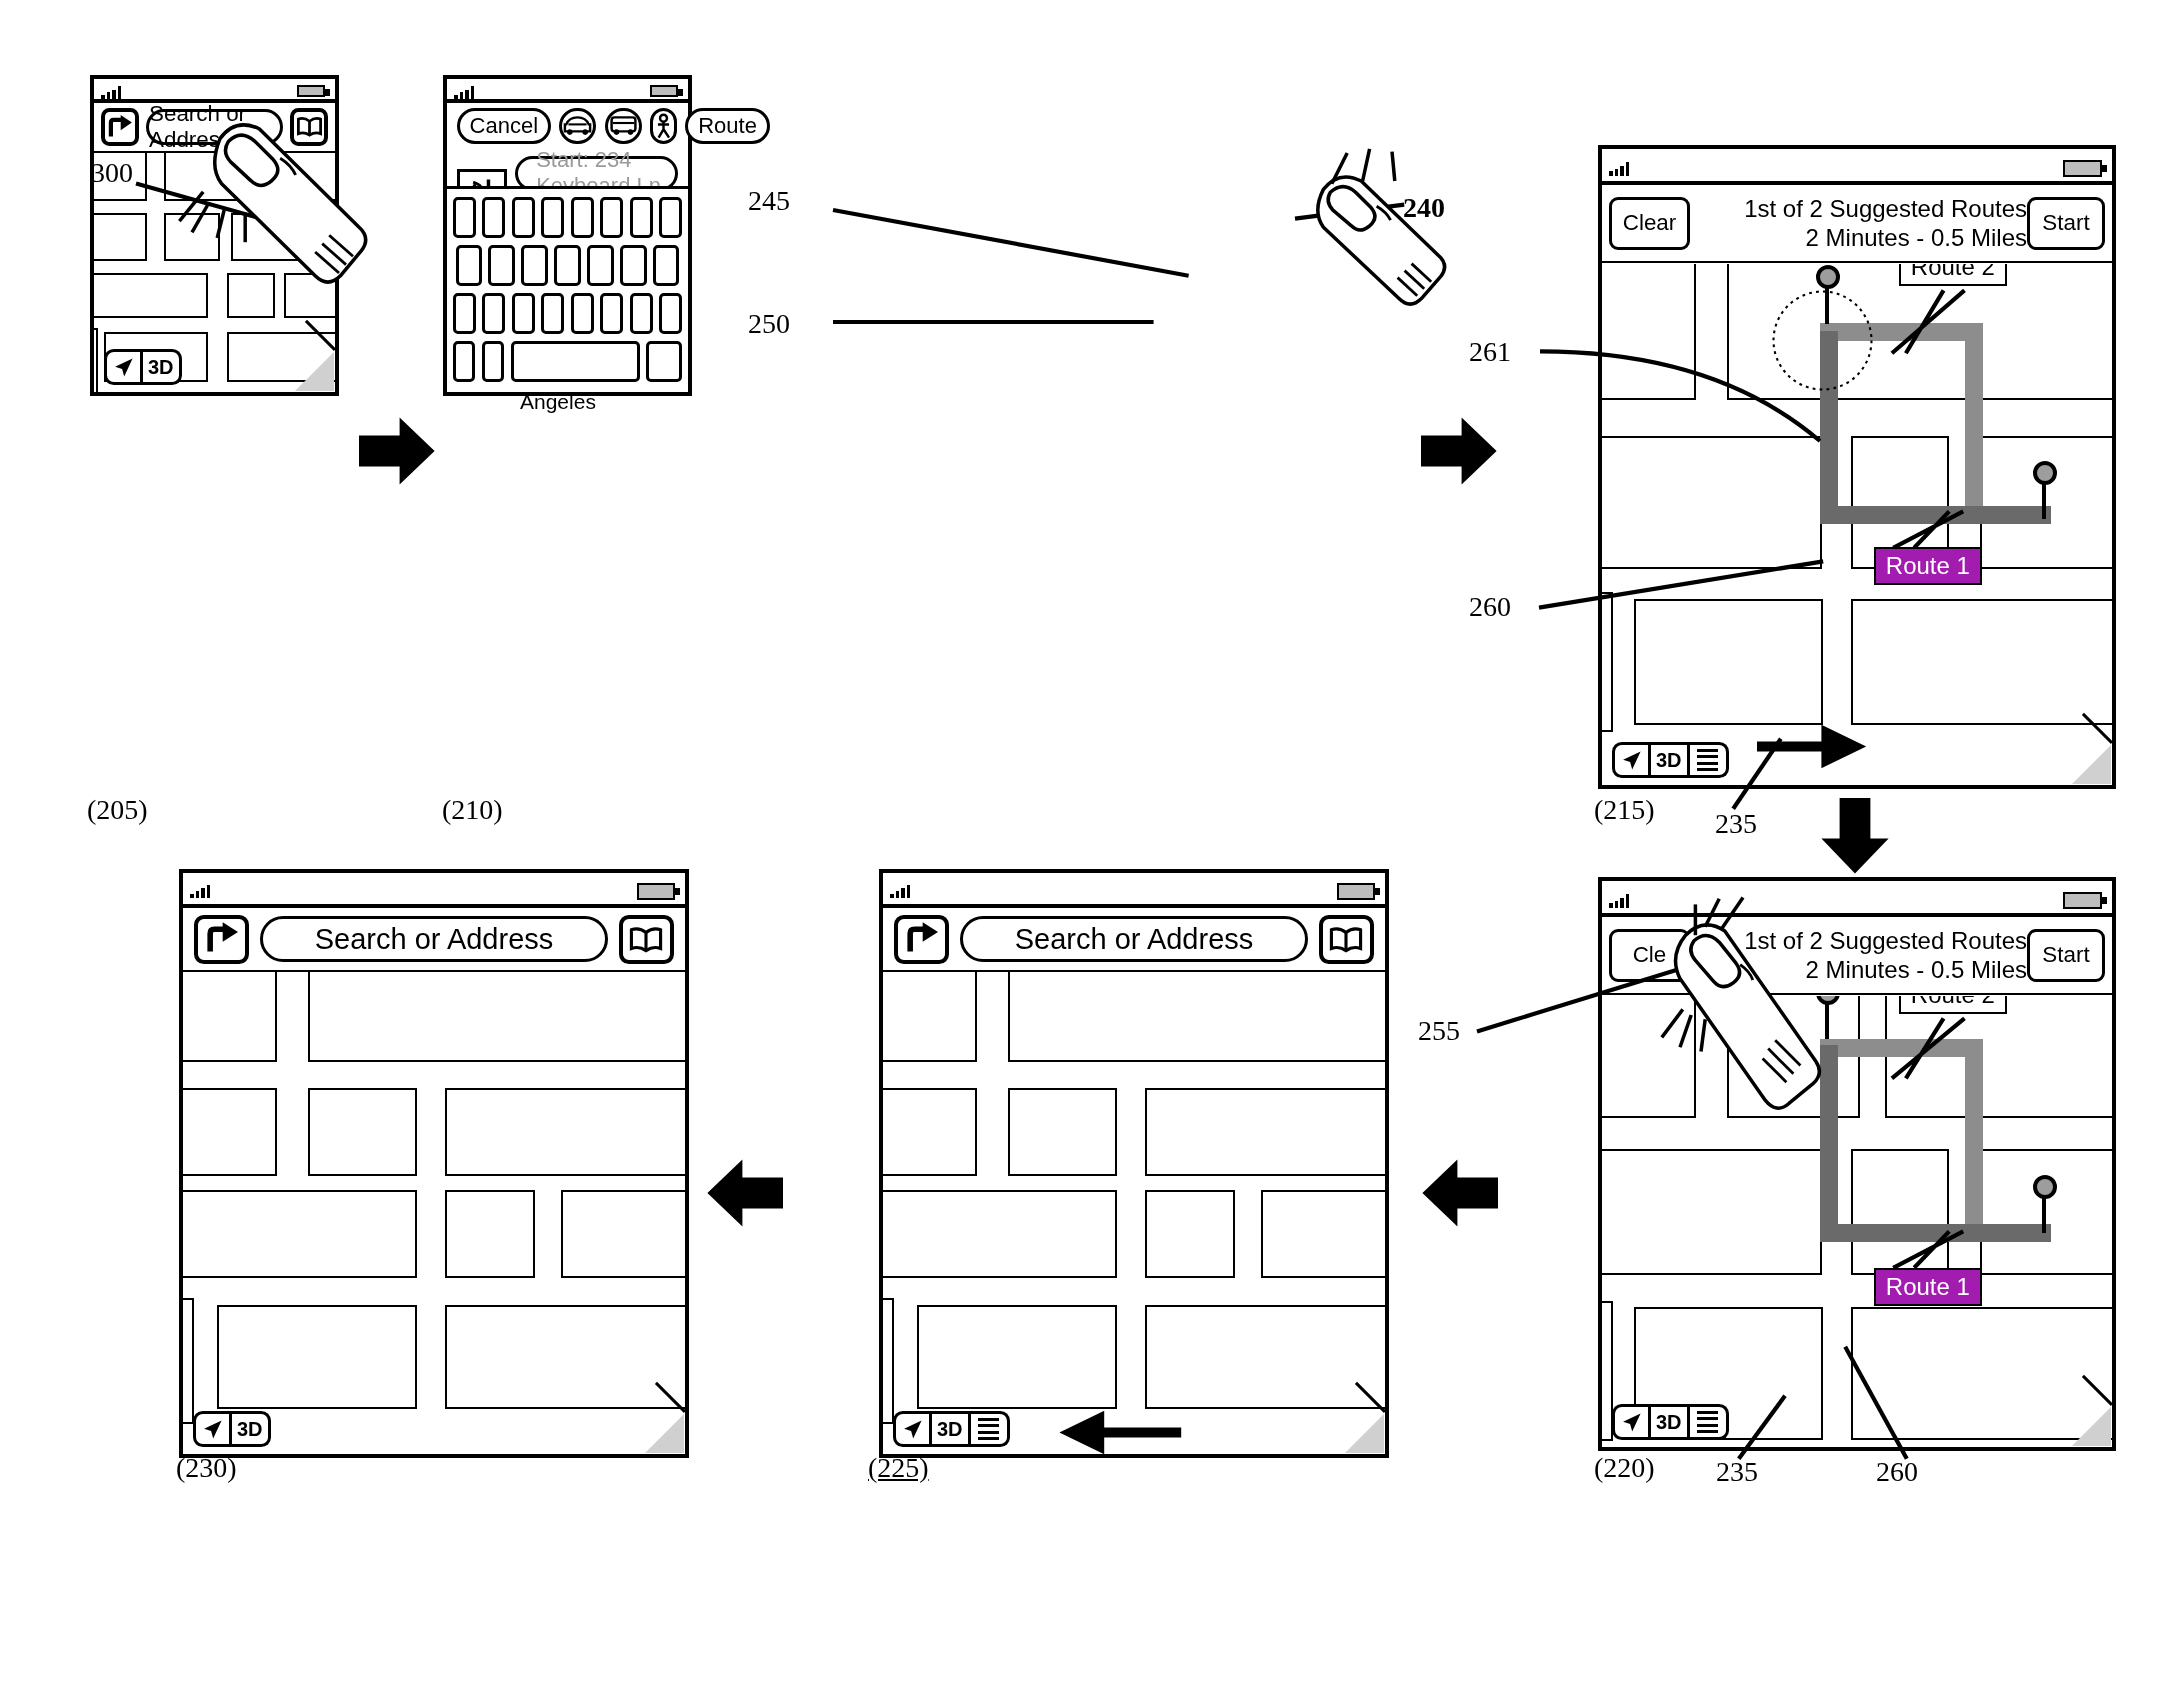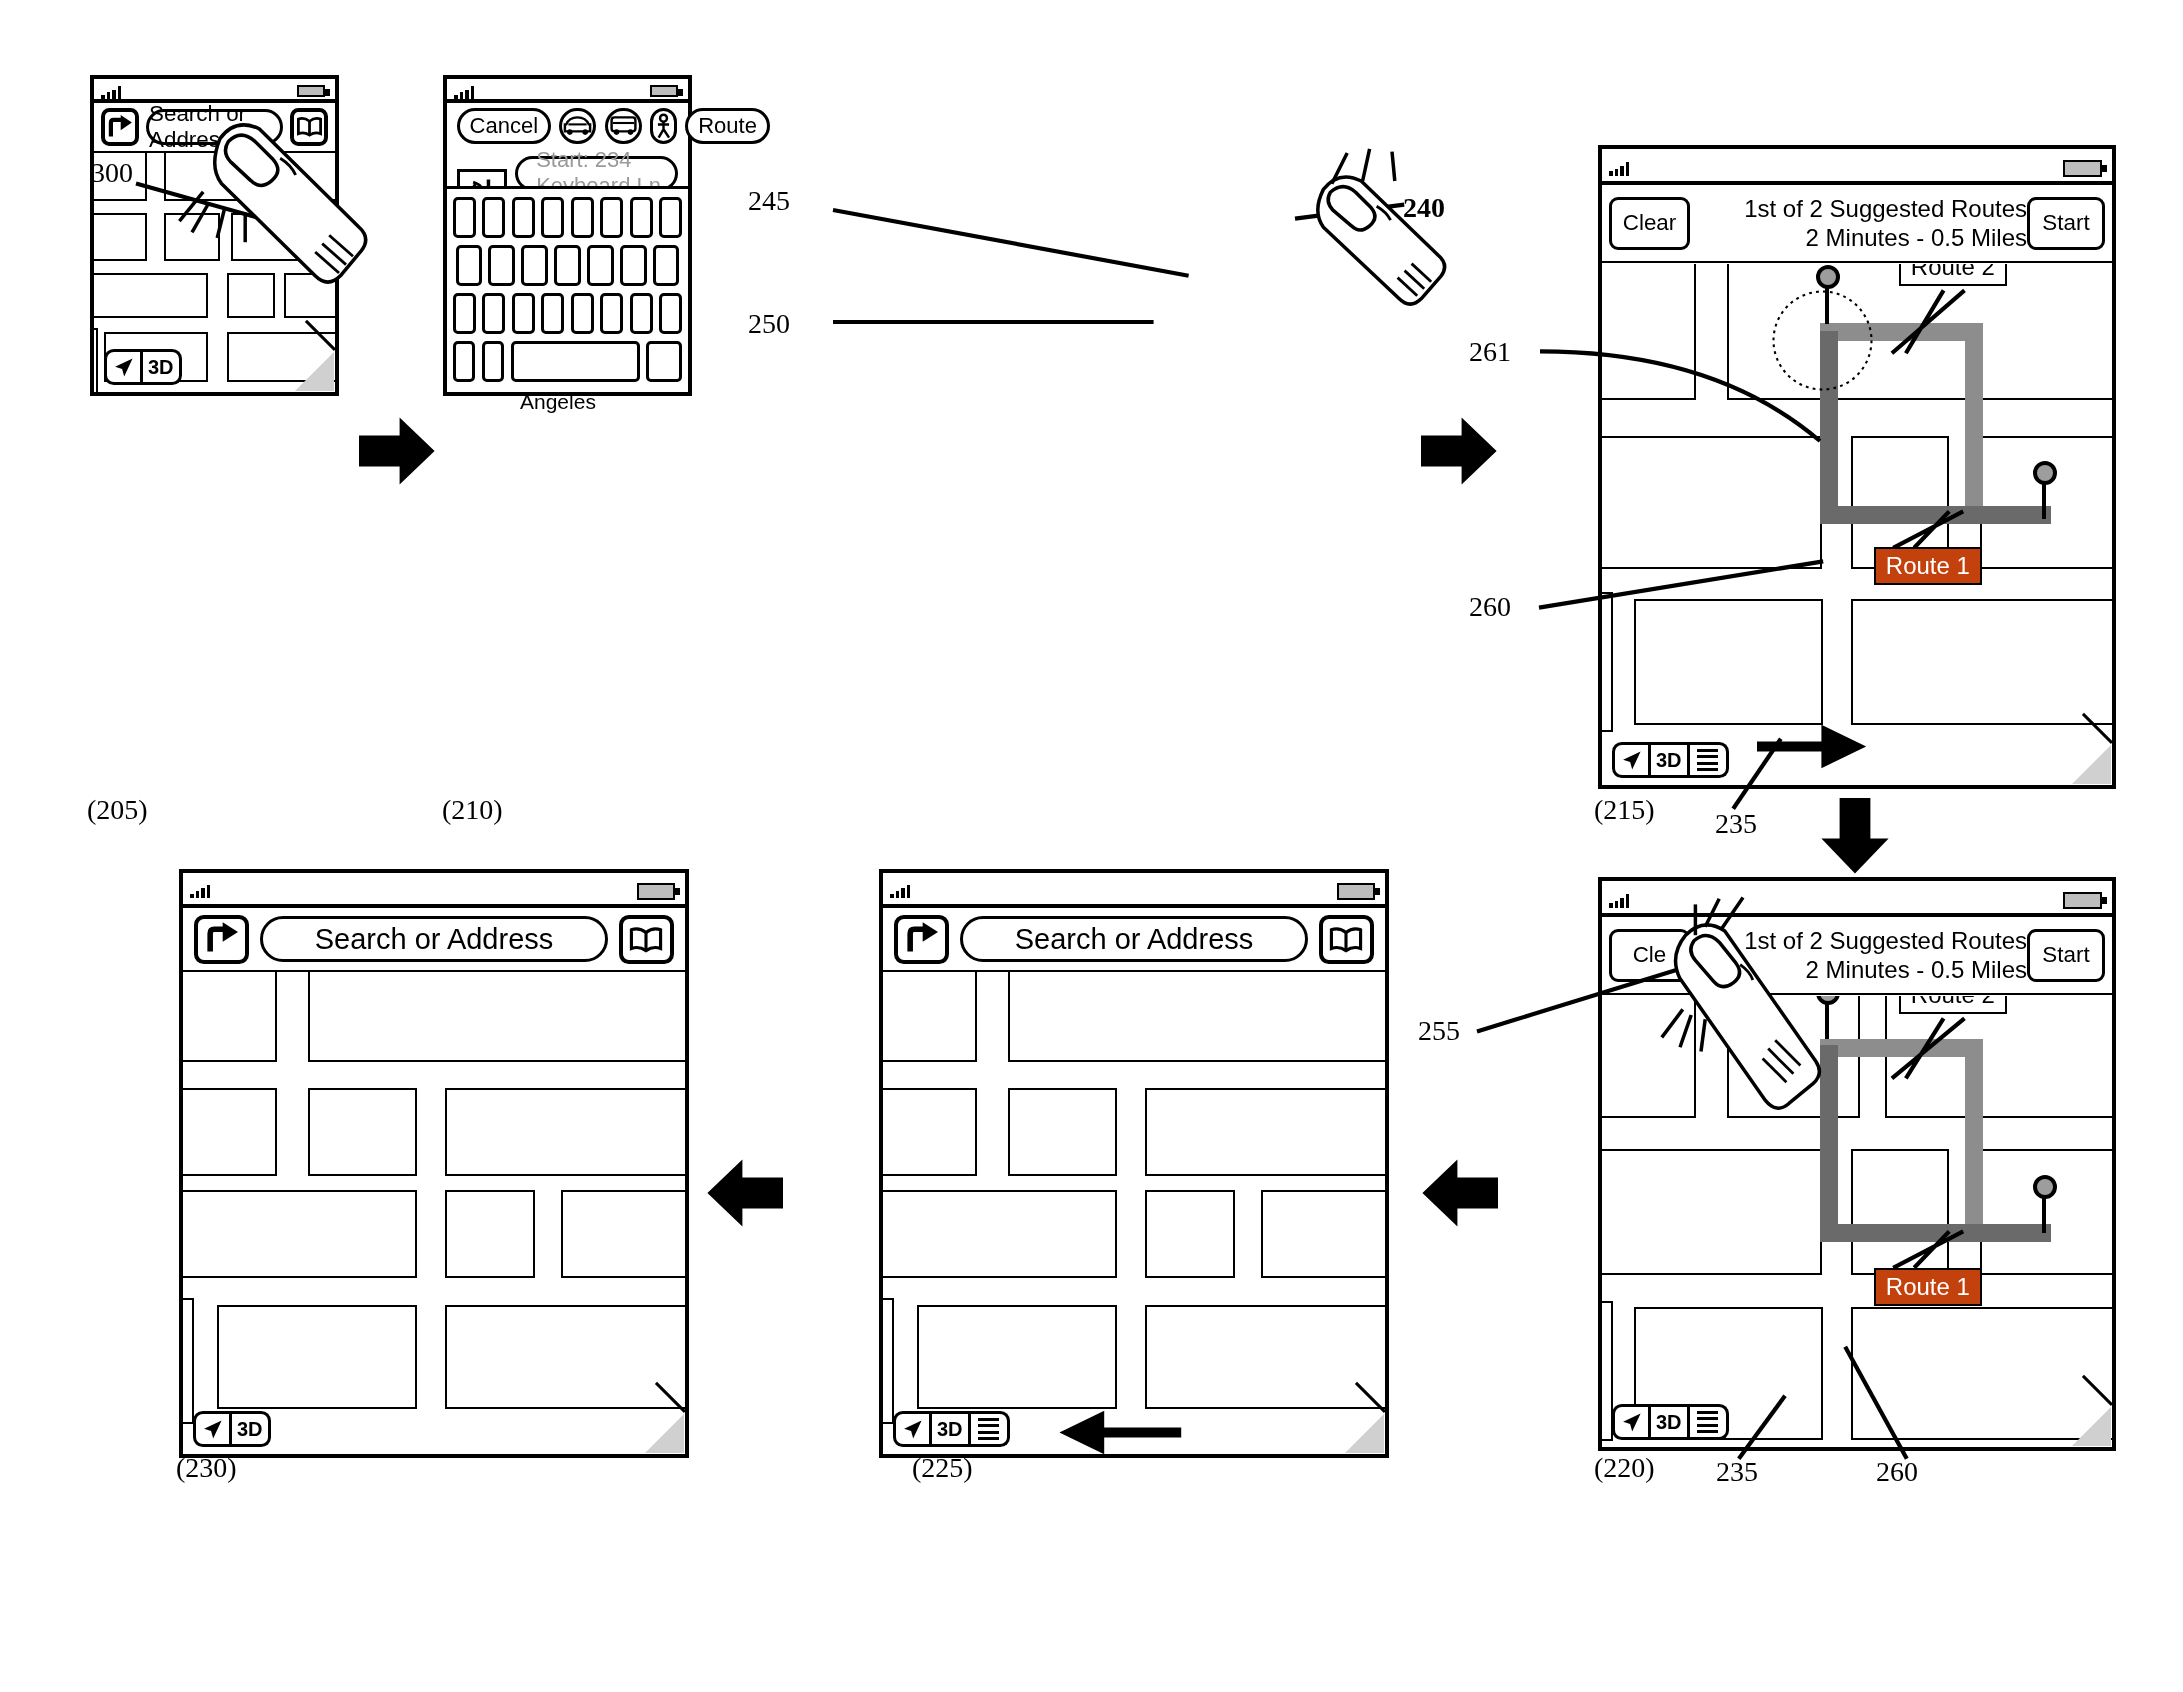--- a/index.html
+++ b/index.html
@@ -91,21 +91,21 @@
             border-bottom:2.8px solid #000;display:flex;align-items:center;padding:0 7px;background:#fff;}
   .hbtn{border:3.5px solid #000;border-radius:9px;box-sizing:border-box;background:#fff;
         height:42px;min-width:64px;display:flex;align-items:center;justify-content:center;padding:0 5.6px;flex:none;}
   .hbtn span{font-family:"Liberation Sans",sans-serif;font-size:22.4px;}
   .routetxt{flex:1;text-align:right;font-family:"Liberation Sans",sans-serif;font-size:19.6px;line-height:24px;}
 
   .routeline{position:absolute;background:#8d8d8d;}
   .routeline.dark{background:#6a6a6a;}
   .rlabel{position:absolute;border:2.8px solid #000;box-sizing:border-box;padding:2.8px 9.8px;background:#fff;
           font-family:"Liberation Sans",sans-serif;font-size:24px;white-space:nowrap;z-index:8;}
-  .rlabel.inv{background:#c2410c;color:#fff;}
+  .rlabel.inv{background:#a21caf;color:#fff;}
   .mpin{position:absolute;z-index:7;}
   .mpin .head{width:24px;height:24px;border:4.2px solid #000;border-radius:50%;box-sizing:border-box;background:#9d9d9d;}
   .mpin .stem{position:absolute;left:9px;top:22.4px;width:3.5px;height:36px;background:#000;}
 
   
   .arrow{position:absolute;z-index:3;}
 
   
   .hand{position:absolute;z-index:20;}
   svg{display:block;overflow:visible;}
@@ -660,21 +660,21 @@
     <div class="tbtn r">
       <div class="listlines">
           <i></i>
           <i></i>
           <i></i>
           <i></i>
         </div>
     </div>
   </div>
 </div>
-<div class="panelref" style="left:912px;top:1452px;">(225)</div>
+<div class="panelref" style="left:868px;top:1452px;text-decoration:underline;">(225)</div>
 
 <svg class="abs" style="left:1044px;top:1408px;" width="140" height="49" viewBox="0 0 200 70">
   <path d="M196 28 L86 28 L86 4 L22 35 L86 66 L86 42 L196 42 Z" fill="#000"></path>
 </svg>
 
 <svg class="arrow" style="left:706px;top:1158px;" width="77" height="70" viewBox="0 0 110 100">
   <path d="M110 28 L52 28 L52 2 L2 50 L52 98 L52 72 L110 72 Z" fill="#000"></path>
 </svg>
 
 <div class="phone" style="left:179px;top:869px;width:510px;height:589px;">

